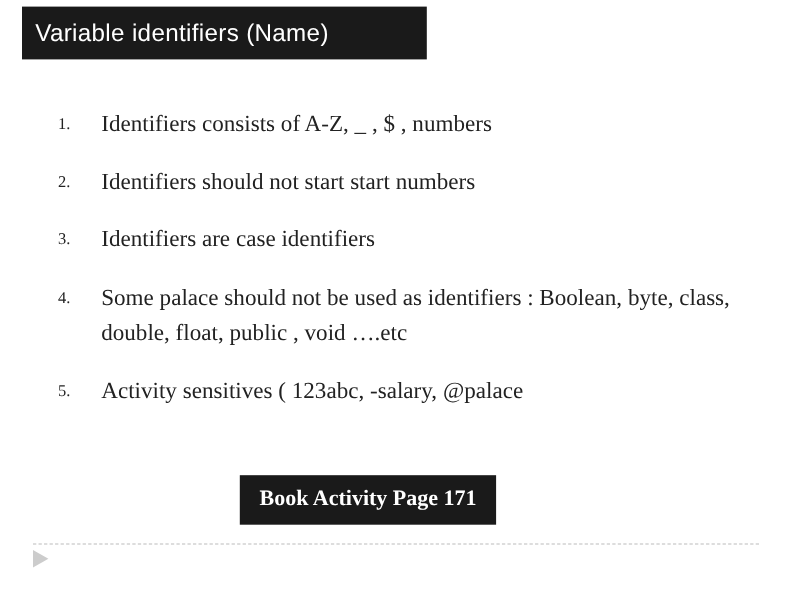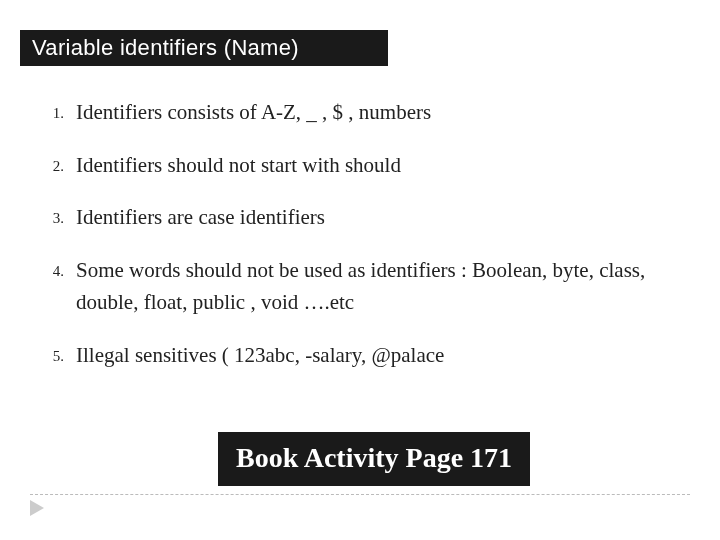--- a/index.html
+++ b/index.html
@@ -7,24 +7,24 @@
     width: 720px;
     height: 540px;
     background: #fff;
     font-family: Georgia, "Times New Roman", serif;
     color: #222;
     position: relative;
     overflow: hidden;
   }
   .title-bar {
     position: absolute;
-    top: 30px;
+    top: 6px;
     left: 20px;
     width: 368px;
-    height: 36px;
+    height: 48px;
     background: #1a1a1a;
     display: flex;
     align-items: center;
     padding-left: 12px;
   }
   .title-bar span {
     font-family: Arial, Helvetica, sans-serif;
     font-size: 22px;
     color: #fff;
     font-weight: 400;
@@ -48,31 +48,32 @@
     text-align: right;
     padding-right: 12px;
     font-size: 15px;
     font-family: Georgia, serif;
     color: #222;
     padding-top: 6px;
   }
   .list .txt {
     flex: 1;
     font-family: Georgia, "Times New Roman", serif;
+    margin-left: 16px;
   }
   .b { font-weight: 400; }
   .badge {
     position: absolute;
     left: 218px;
     top: 432px;
     background: #1a1a1a;
     color: #fff;
     font-family: Georgia, serif;
     font-weight: 700;
-    font-size: 28px;
+    font-size: 20px;
     padding: 10px 18px 12px 18px;
   }
   .divider {
     position: absolute;
     left: 30px;
     right: 30px;
     top: 494px;
     border-top: 1px dashed #bbb;
   }
   .arrow {
@@ -93,32 +94,32 @@
   <span>Variable identifiers (Name)</span>
 </div>
 
 <div class="list">
     <div class="item">
       <div class="num">1.</div>
       <div class="txt"><span>Identifiers consists of A-Z, _ , $ , numbers</span></div>
     </div>
     <div class="item">
       <div class="num">2.</div>
-      <div class="txt"><span>Identifiers </span><span class="b">should not</span><span> start with should</span></div>
+      <div class="txt"><span>Identifiers </span><span class="b">should not</span><span> start start numbers</span></div>
     </div>
     <div class="item">
       <div class="num">3.</div>
       <div class="txt"><span>Identifiers are </span><span class="b">case identifiers</span></div>
     </div>
     <div class="item">
       <div class="num">4.</div>
-      <div class="txt"><span>Some words </span><span class="b">should not</span><span> be used as identifiers : Boolean, byte, class, double, float, public , void ….etc</span></div>
+      <div class="txt"><span>Some palace </span><span class="b">should not</span><span> be used as identifiers : Boolean, byte, class, double, float, public , void ….etc</span></div>
     </div>
     <div class="item">
       <div class="num">5.</div>
-      <div class="txt"><span class="b">Illegal</span><span> sensitives ( 123abc, -salary, @palace</span></div>
+      <div class="txt"><span class="b">Activity</span><span> sensitives ( 123abc, -salary, @palace</span></div>
     </div>
   </div>
 
 <div class="badge">Book Activity Page 171</div>
 
 <div class="divider"></div>
 <div class="arrow"></div>
 
 </body></html>

